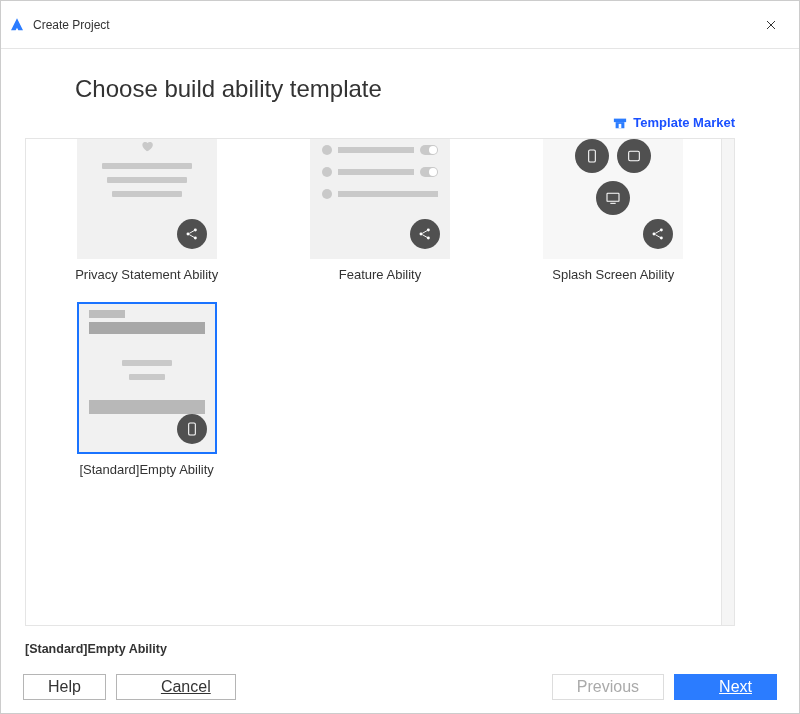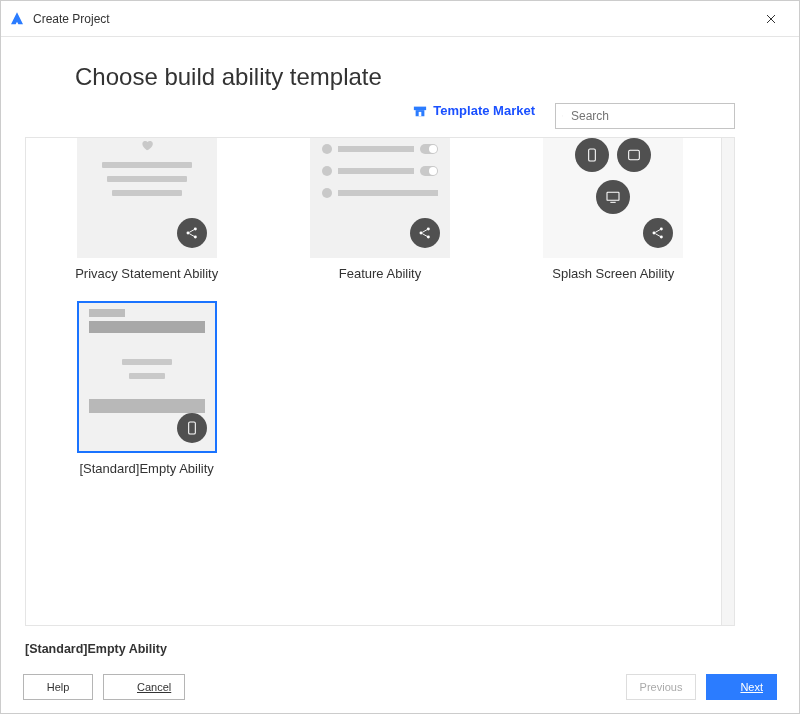--- a/index.html
+++ b/index.html
@@ -10,21 +10,21 @@
     color: #333;
     background: #fff;
     width: 800px;
     height: 714px;
     border: 1px solid #ccc;
     overflow: hidden;
     display: flex;
     flex-direction: column;
   }
   .titlebar {
-    height: 36px;
+    height: 48px;
     display: flex;
     align-items: center;
     border-bottom: 1px solid #e5e5e5;
     padding: 0 8px;
   }
   .titlebar .logo {
     width: 16px; height: 16px; margin-right: 8px;
     display: flex; align-items: center; justify-content: center;
   }
   .titlebar .title { flex: 1; font-size: 12px; color: #333; }
@@ -170,24 +170,24 @@
     align-items: center;
     padding: 0 22px;
     gap: 10px;
   }
   .footer .spacer { flex: 1; }
   .btn {
     min-width: 70px;
     height: 26px;
     border: 1px solid #b5b5b5;
     background: #fff;
-    font-size: 11px;
+    font-size: 16px;
     display: flex; align-items: center; justify-content: center;
     cursor: pointer;
-    padding: 0 13px;
+    padding: 0 24px;
   }
   .btn .ul { text-decoration: underline; margin-left: 20px; }
   .btn.disabled { color: #aaa; cursor: default; border-color: #ddd; }
   .btn.primary { background: #2b7cff; border-color: #2b7cff; color: #fff; }
   .btn.primary .ul { text-decoration: underline; }
   .heart { width:14px; height:14px; }
 </style>
 </head>
 <body>
 
@@ -210,27 +210,20 @@
 
   <div class="toolbar">
     <span class="market-link">
       <svg class="market-icon" viewBox="0 0 16 16">
         <rect x="1" y="3" width="14" height="4" fill="#2b7cff"></rect>
         <rect x="3" y="7" width="10" height="7" fill="#2b7cff"></rect>
         <rect x="6.5" y="9" width="3" height="5" fill="#fff"></rect>
       </svg>
       <span>Template Market</span>
     </span>
-    <div class="search-box">
-      <svg width="12" height="12" viewBox="0 0 16 16">
-        <circle cx="7" cy="7" r="5" stroke="#888" stroke-width="1.4" fill="none"></circle>
-        <line x1="11" y1="11" x2="15" y2="15" stroke="#888" stroke-width="1.4"></line>
-      </svg>
-      <input type="text" placeholder="Search" style="">
-    </div>
   </div>
 
   <div class="template-area">
     <div class="grid">
 
       <div class="template row-top">
         <div class="card top-row">
           <div style="display:flex; justify-content:center; gap:2px; margin-bottom:6px;">
             <svg class="heart" viewBox="0 0 24 24">
                 <path fill="#c9c9c9" d="M12 21s-8-5-8-11a5 5 0 0 1 9-3 5 5 0 0 1 9 3c0 6-8 11-10 11z"></path>

